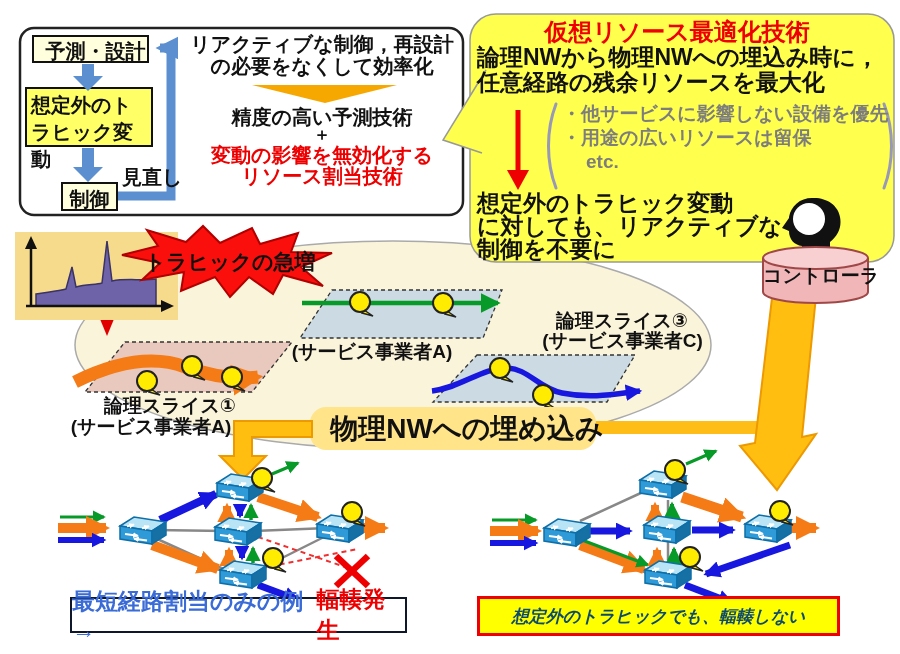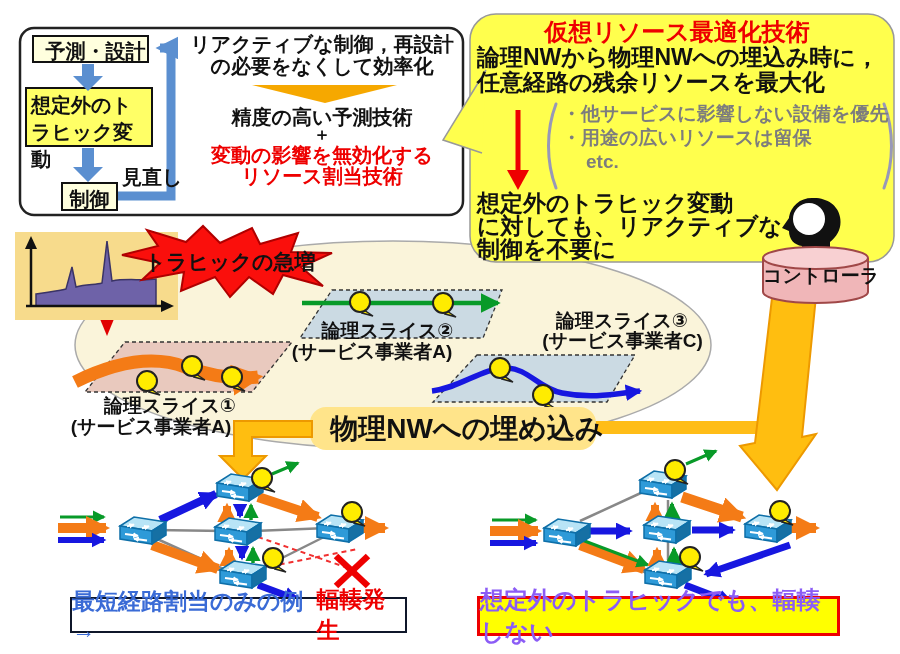--- a/index.html
+++ b/index.html
@@ -223,28 +223,27 @@
 <div class="t" style="left:477px;top:191px;font-size:23px;">想定外のトラヒック変動</div>
 <div class="t" style="left:477px;top:214px;font-size:23px;">に対しても、リアクティブな</div>
 <div class="t" style="left:477px;top:237px;font-size:23px;">制御を不要に</div>
 
 <div class="t c" style="left:763px;top:266px;width:105px;font-size:19px;">コントローラ</div>
 
 <div class="t c" style="left:140px;top:250px;width:180px;font-size:21px;">トラヒックの急増</div>
 
 <div class="t c" style="left:80px;top:396px;width:180px;font-size:19px;">論理スライス①</div>
 <div class="t c" style="left:42px;top:417px;width:218px;font-size:19px;">(サービス事業者A)</div>
-<div class="t c" style="left:305px;top:321px;width:165px;font-size:19px;">論理スライス②</div>
 <div class="t c" style="left:272px;top:342px;width:200px;font-size:19px;">(サービス事業者A)</div>
 <div class="t c" style="left:538px;top:311px;width:168px;font-size:19px;">論理スライス③</div>
 <div class="t c" style="left:530px;top:331px;width:185px;font-size:19px;">(サービス事業者C)</div>
 
 <div class="t c" style="left:324px;top:414px;width:286px;font-size:28px;text-align:center;">物理NWへの埋め込み</div>
 
 <div class="cap" style="left:70px;top:597px;width:333px;height:32px;background:#fff;border:2px solid #0f172a;">
   <span style="font-size:23px;color:#3A6BD6;">最短経路割当のみの例→</span>
       <span style="font-size:23px;color:#EE0000;">輻輳発生</span>
 </div>
 <div class="cap" style="left:477px;top:596px;width:357px;height:34px;background:#FFFF00;border:3px solid #EE0000;">
-  <span style="font-size:24px;color:#8b5cf6;">想定外のトラヒックでも、輻輳しない</span>
+  <span style="font-size:17px;color:#0c4a6e;font-style:italic;">想定外のトラヒックでも、輻輳しない</span>
 </div>
 
 </div>
 
 </body></html>

